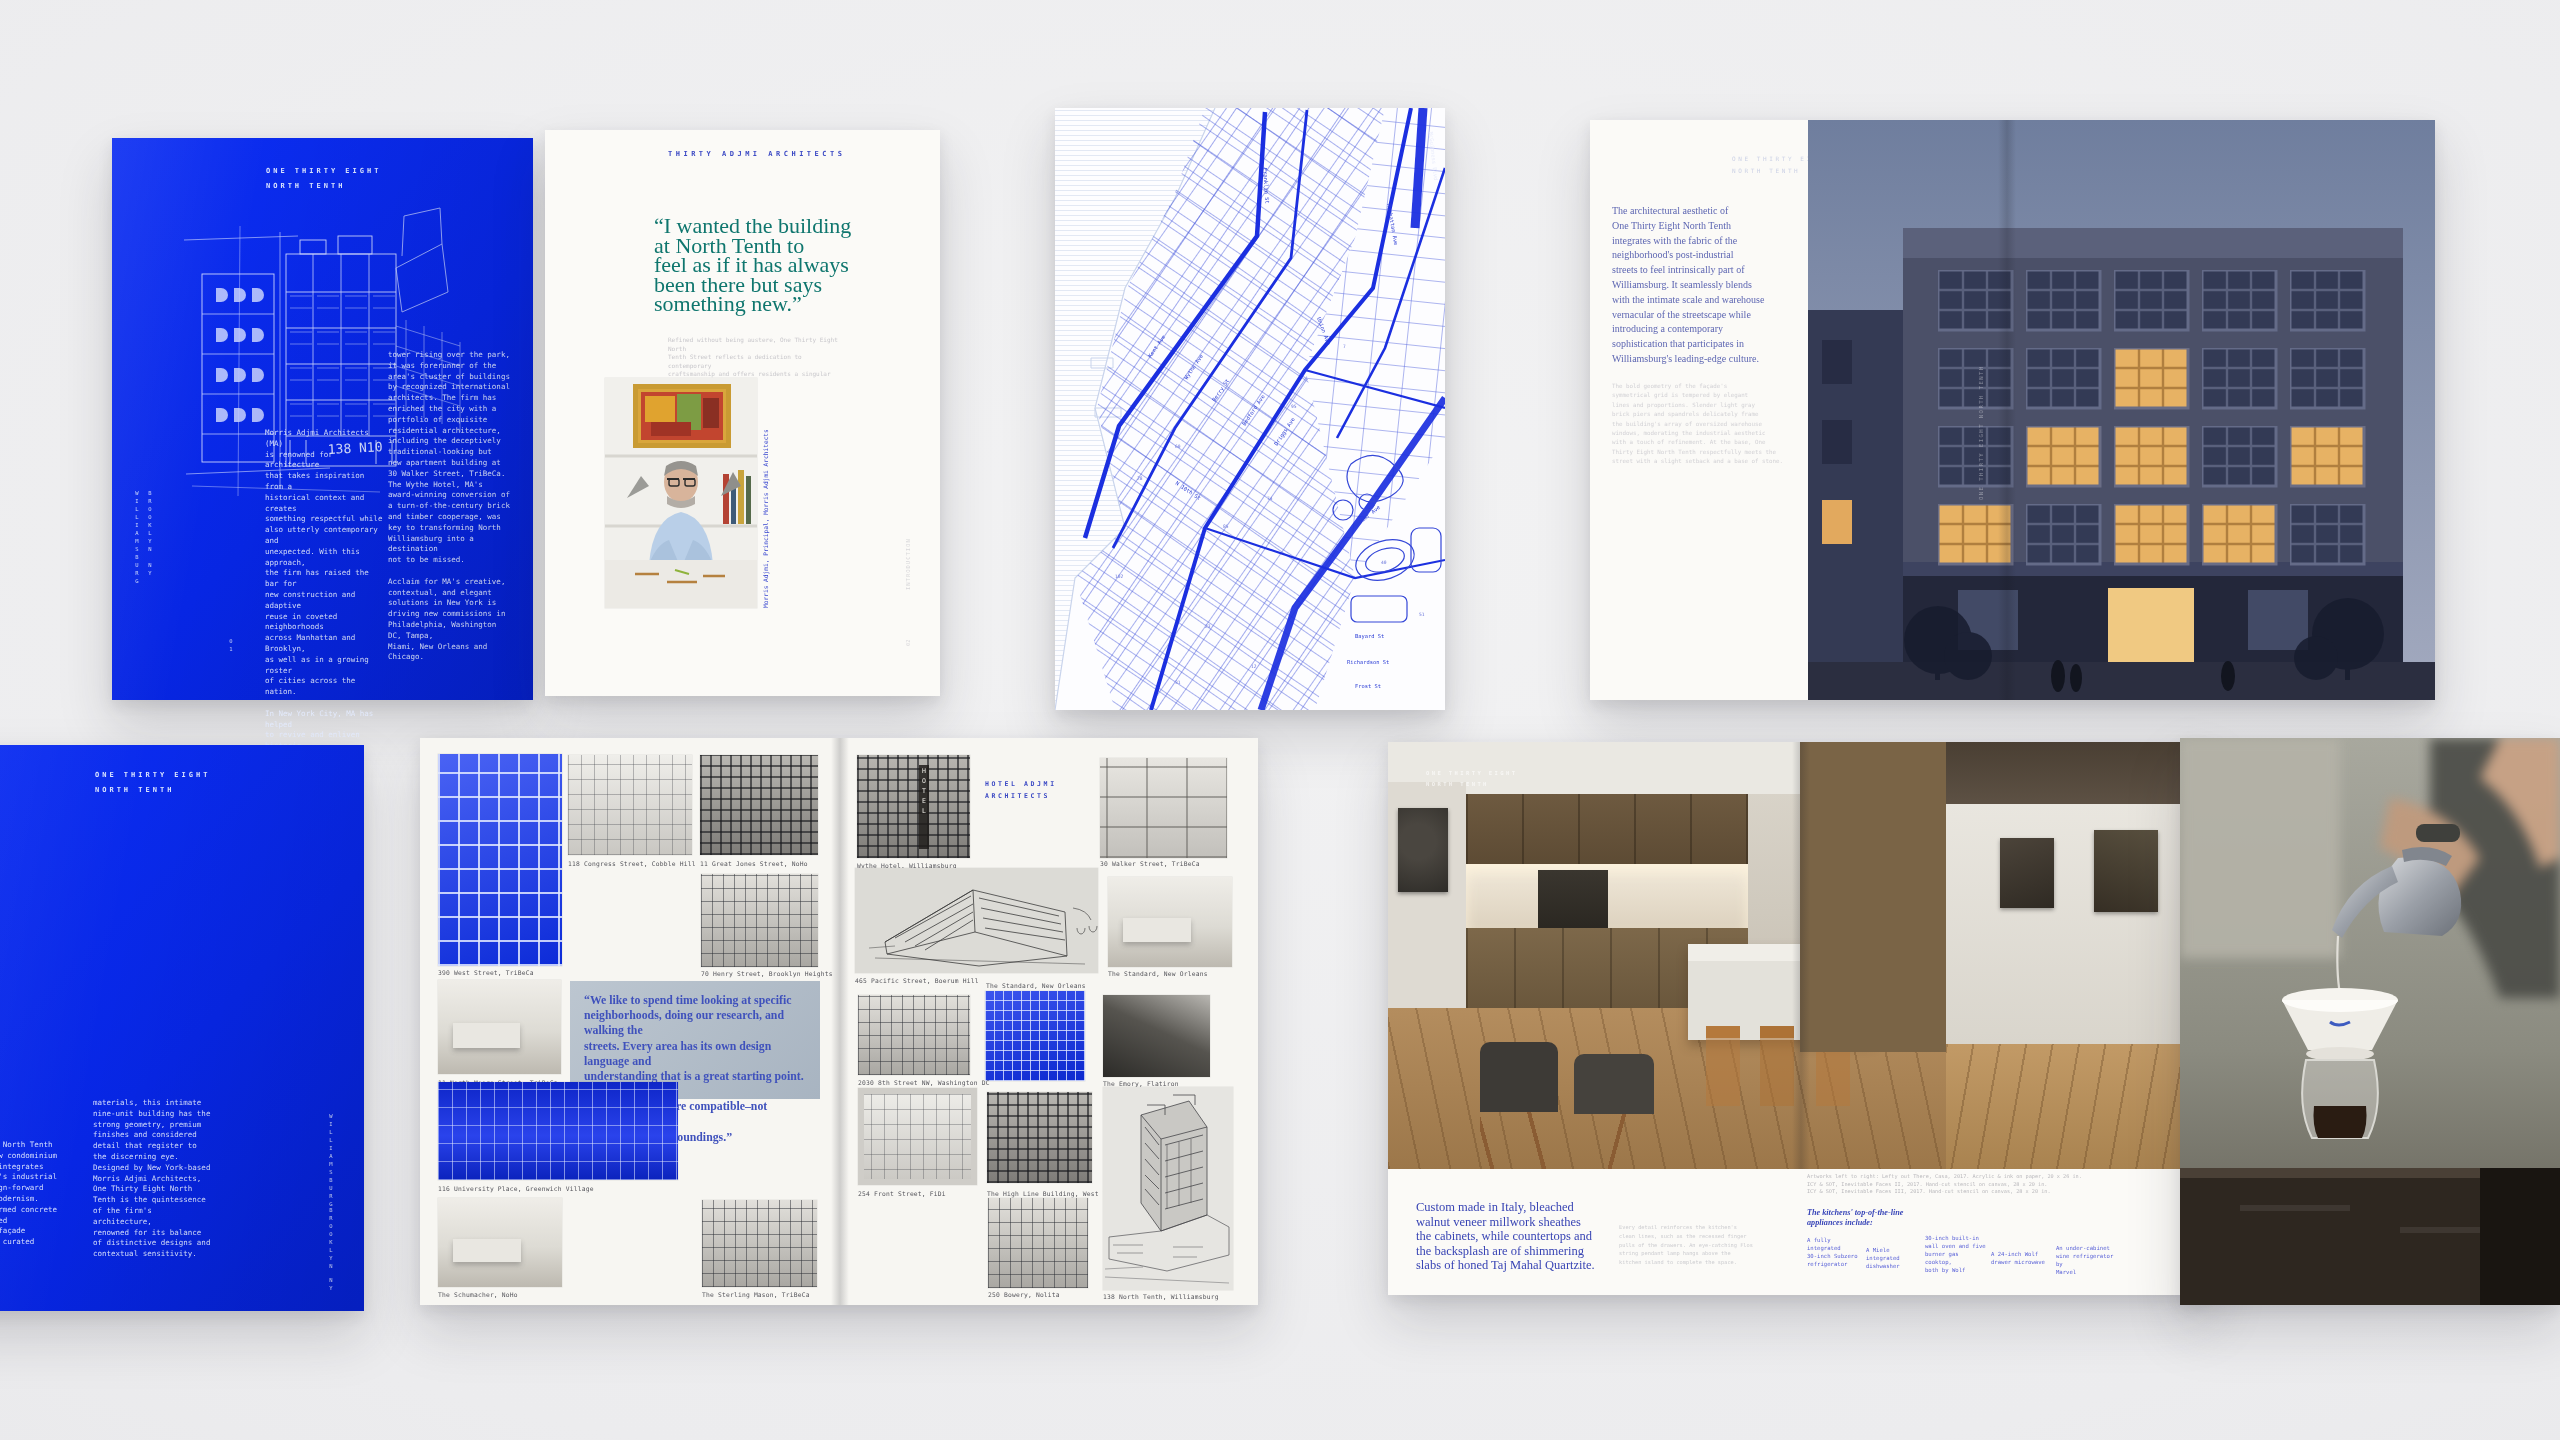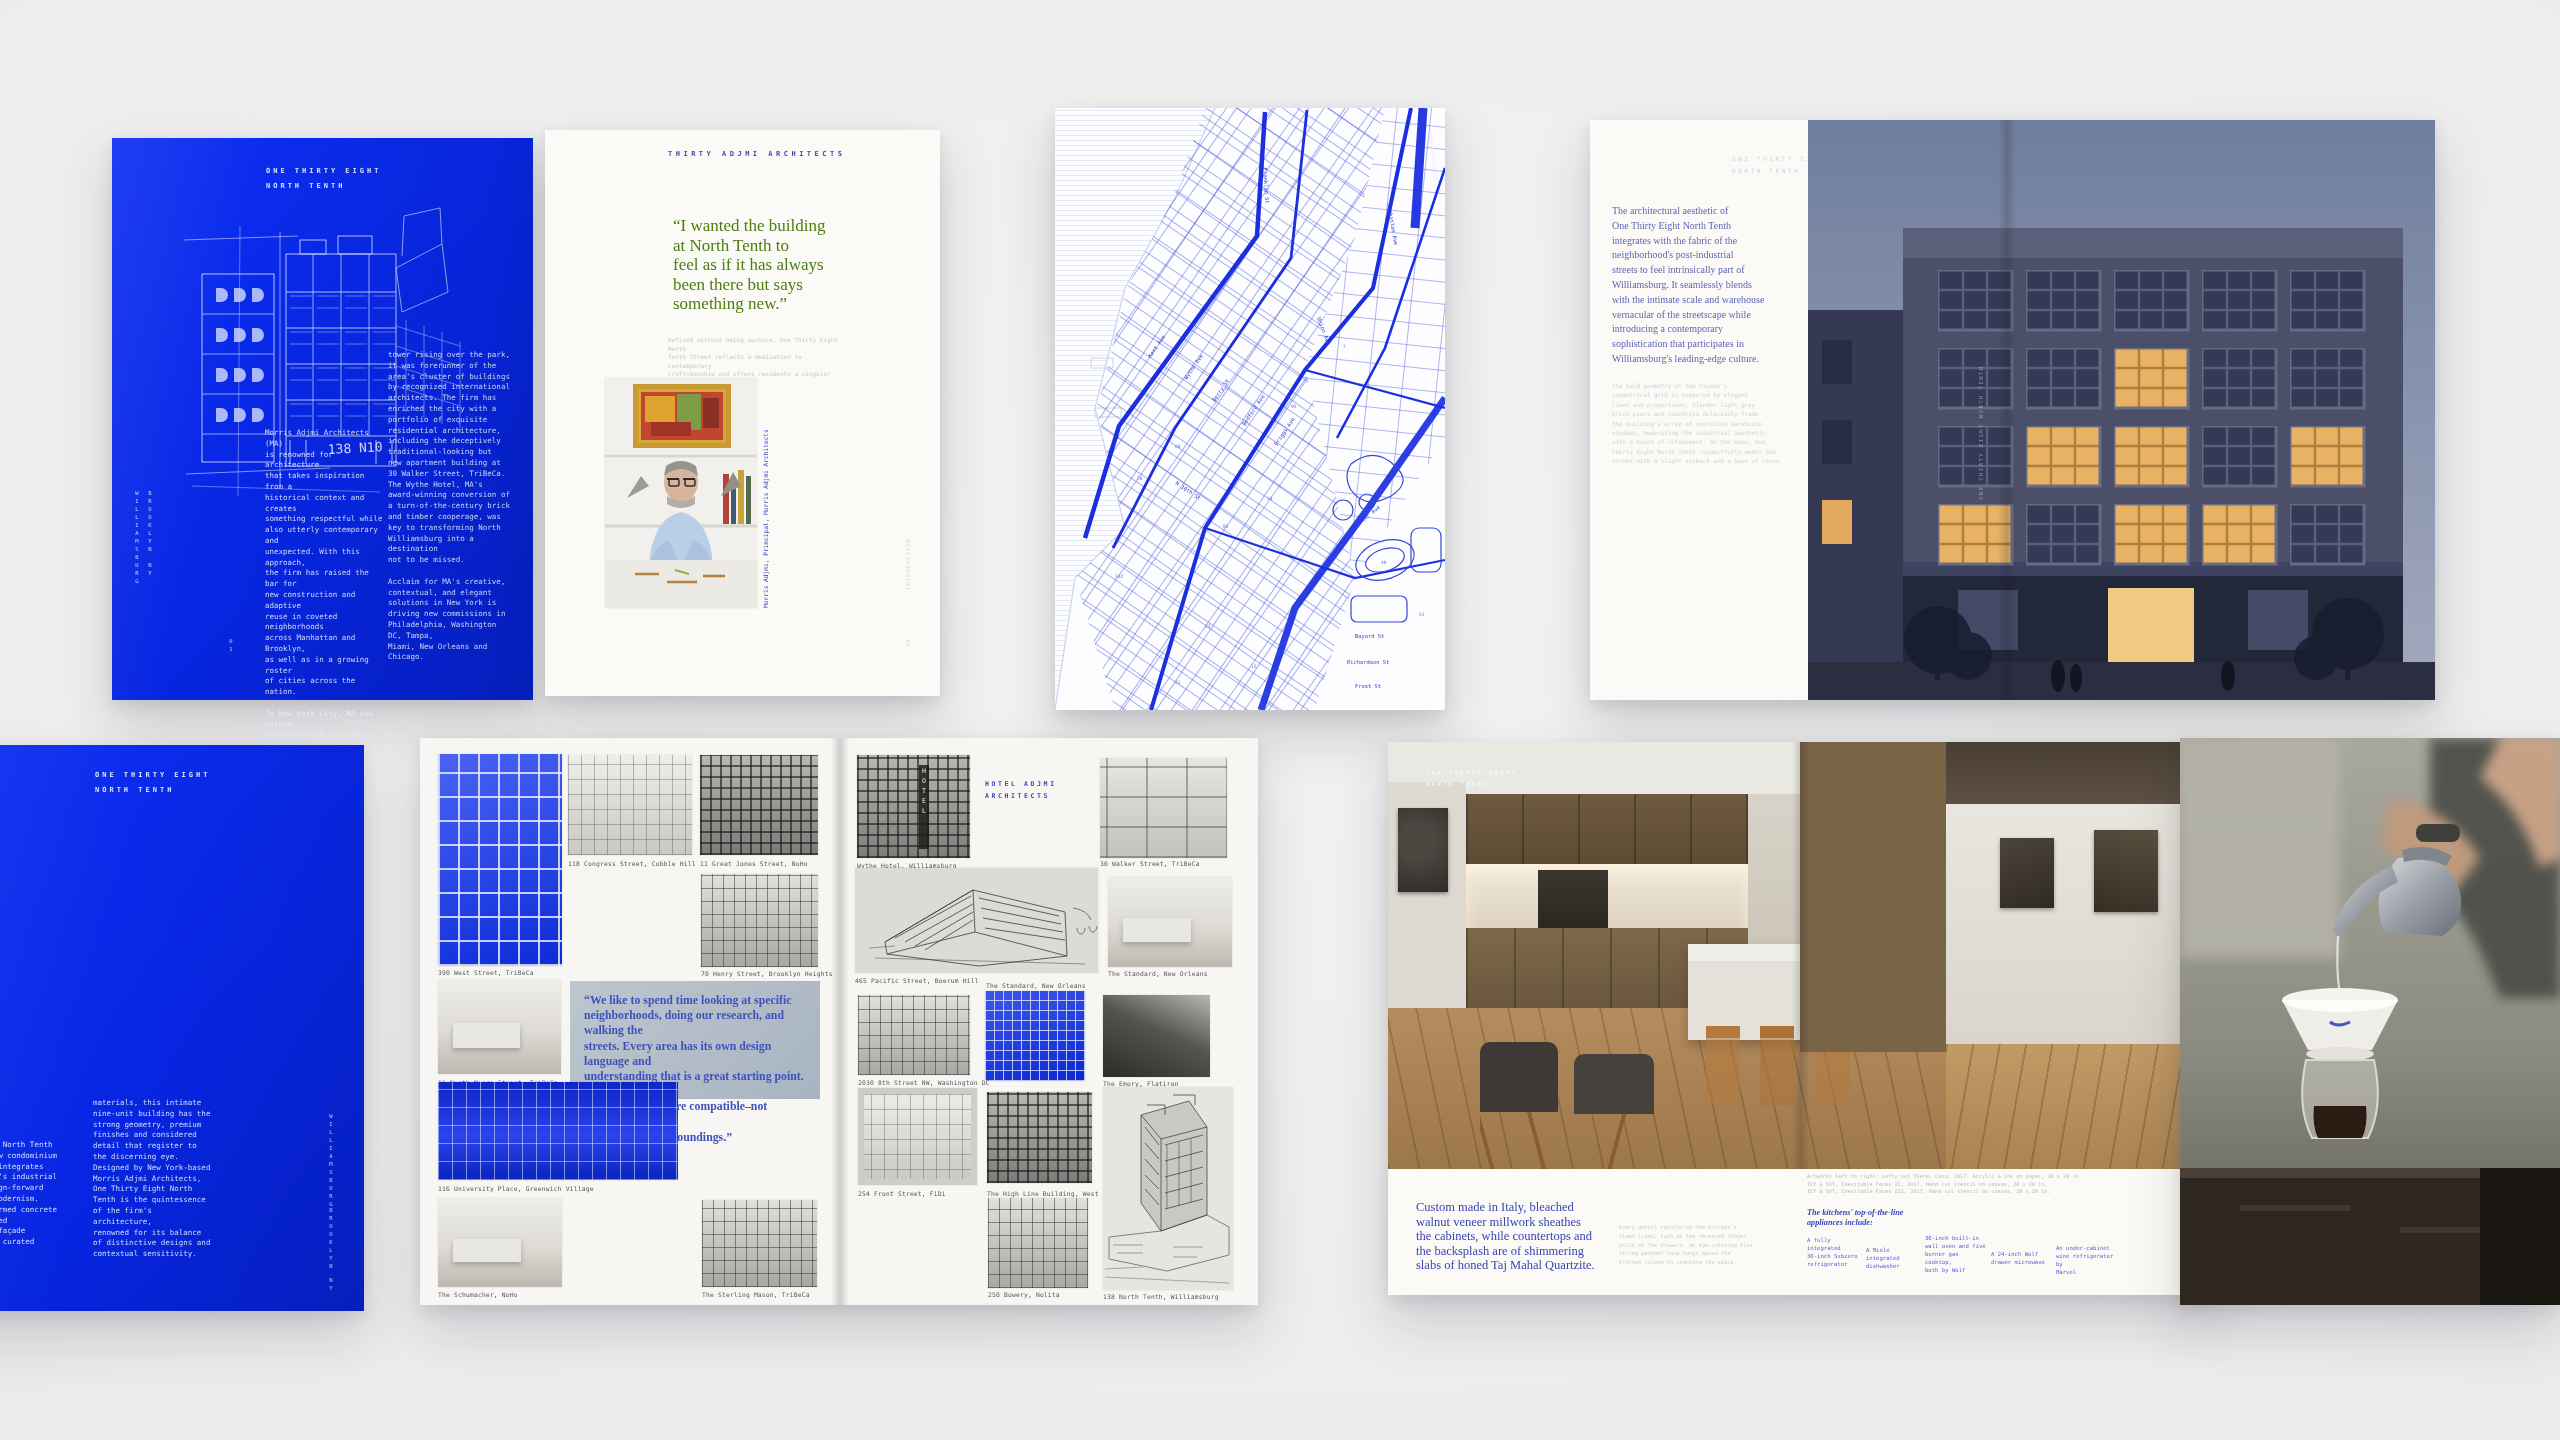--- a/index.html
+++ b/index.html
@@ -140,21 +140,21 @@
 solutions in New York is
 driving new commissions in
 Philadelphia, Washington DC, Tampa,
 Miami, New Orleans and Chicago.</div>
   <span class="abs vup" style="left:116px;top:500px;font-size:5.5px;color:rgba(225,234,255,.8);">01</span>
   <div class="abs" style="inset:0;background:linear-gradient(100deg,rgba(255,255,255,.08),rgba(255,255,255,0) 30%,rgba(0,0,0,.08) 95%);pointer-events:none;"></div>
 </div>
 
 <div class="page" id="intro" style="left:545px;top:130px;width:395px;height:566px;">
   <div class="abs lsh" style="left:123px;top:20px;letter-spacing:3.5px;">THIRTY ADJMI ARCHITECTS</div>
-  <div class="abs serifq pre" style="left:128px;top:86px;width:200px;font-size:17px;line-height:19.5px;color:#4d7c0f;">“I wanted the building
+  <div class="abs serifq pre" style="left:109px;top:86px;width:200px;font-size:22px;line-height:19.5px;color:#0f766e;">“I wanted the building
 at North Tenth to
 feel as if it has always
 been there but says
 something new.”</div>
   <div class="abs gmono pre" style="left:123px;top:206px;width:180px;font-size:6px;line-height:8.6px;">Refined without being austere, One Thirty Eight North
 Tenth Street reflects a dedication to contemporary
 craftsmanship and offers residents a singular
 architectural experience.</div>
 
   <svg class="abs ph" style="left:60px;top:248px;" width="152" height="230" viewBox="0 0 152 230">

